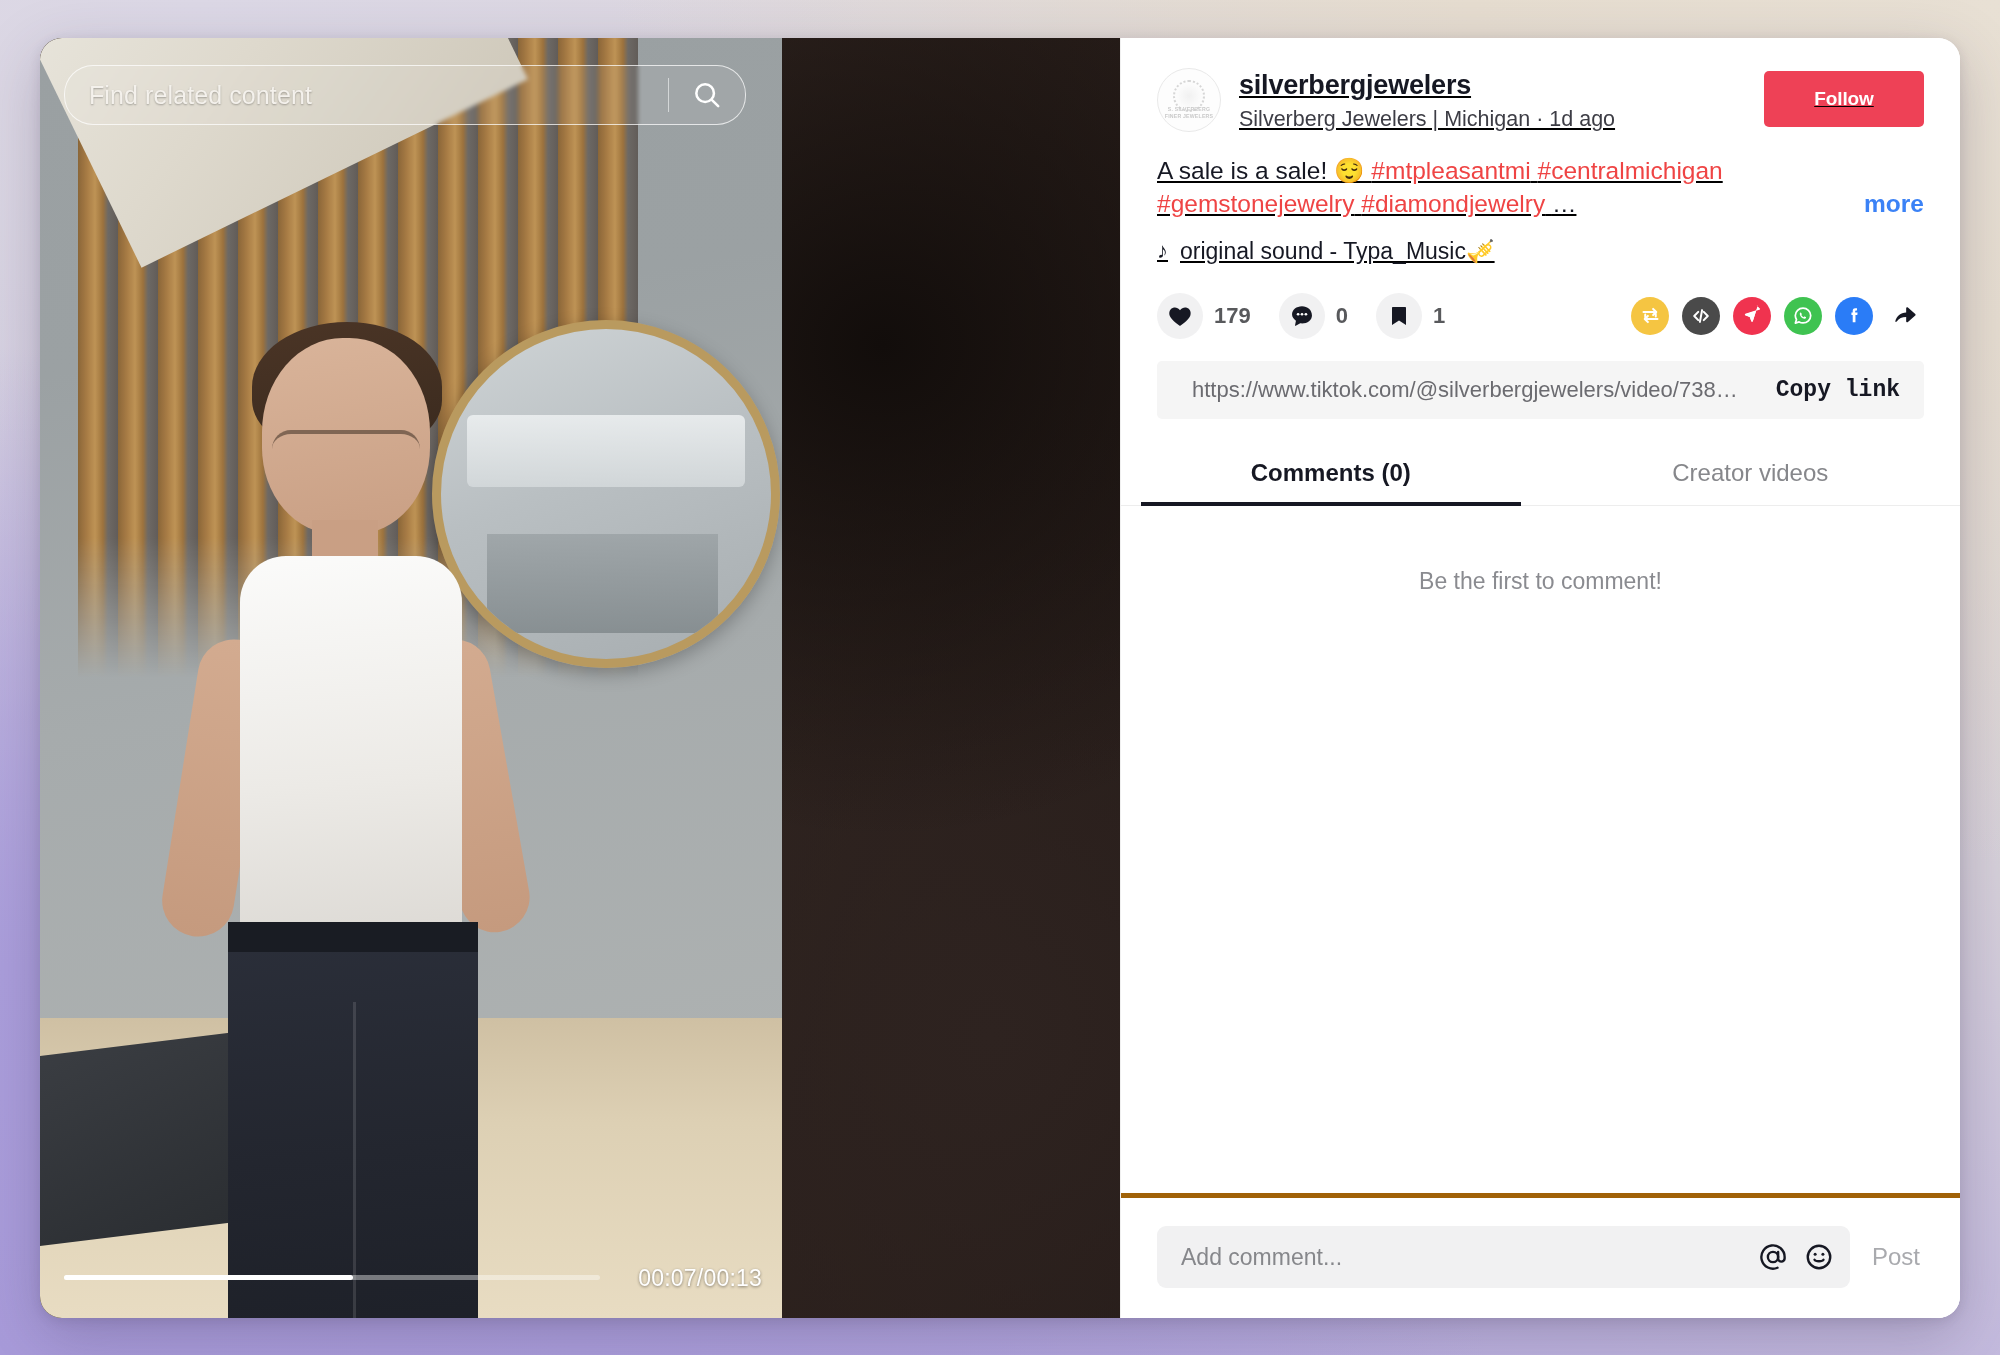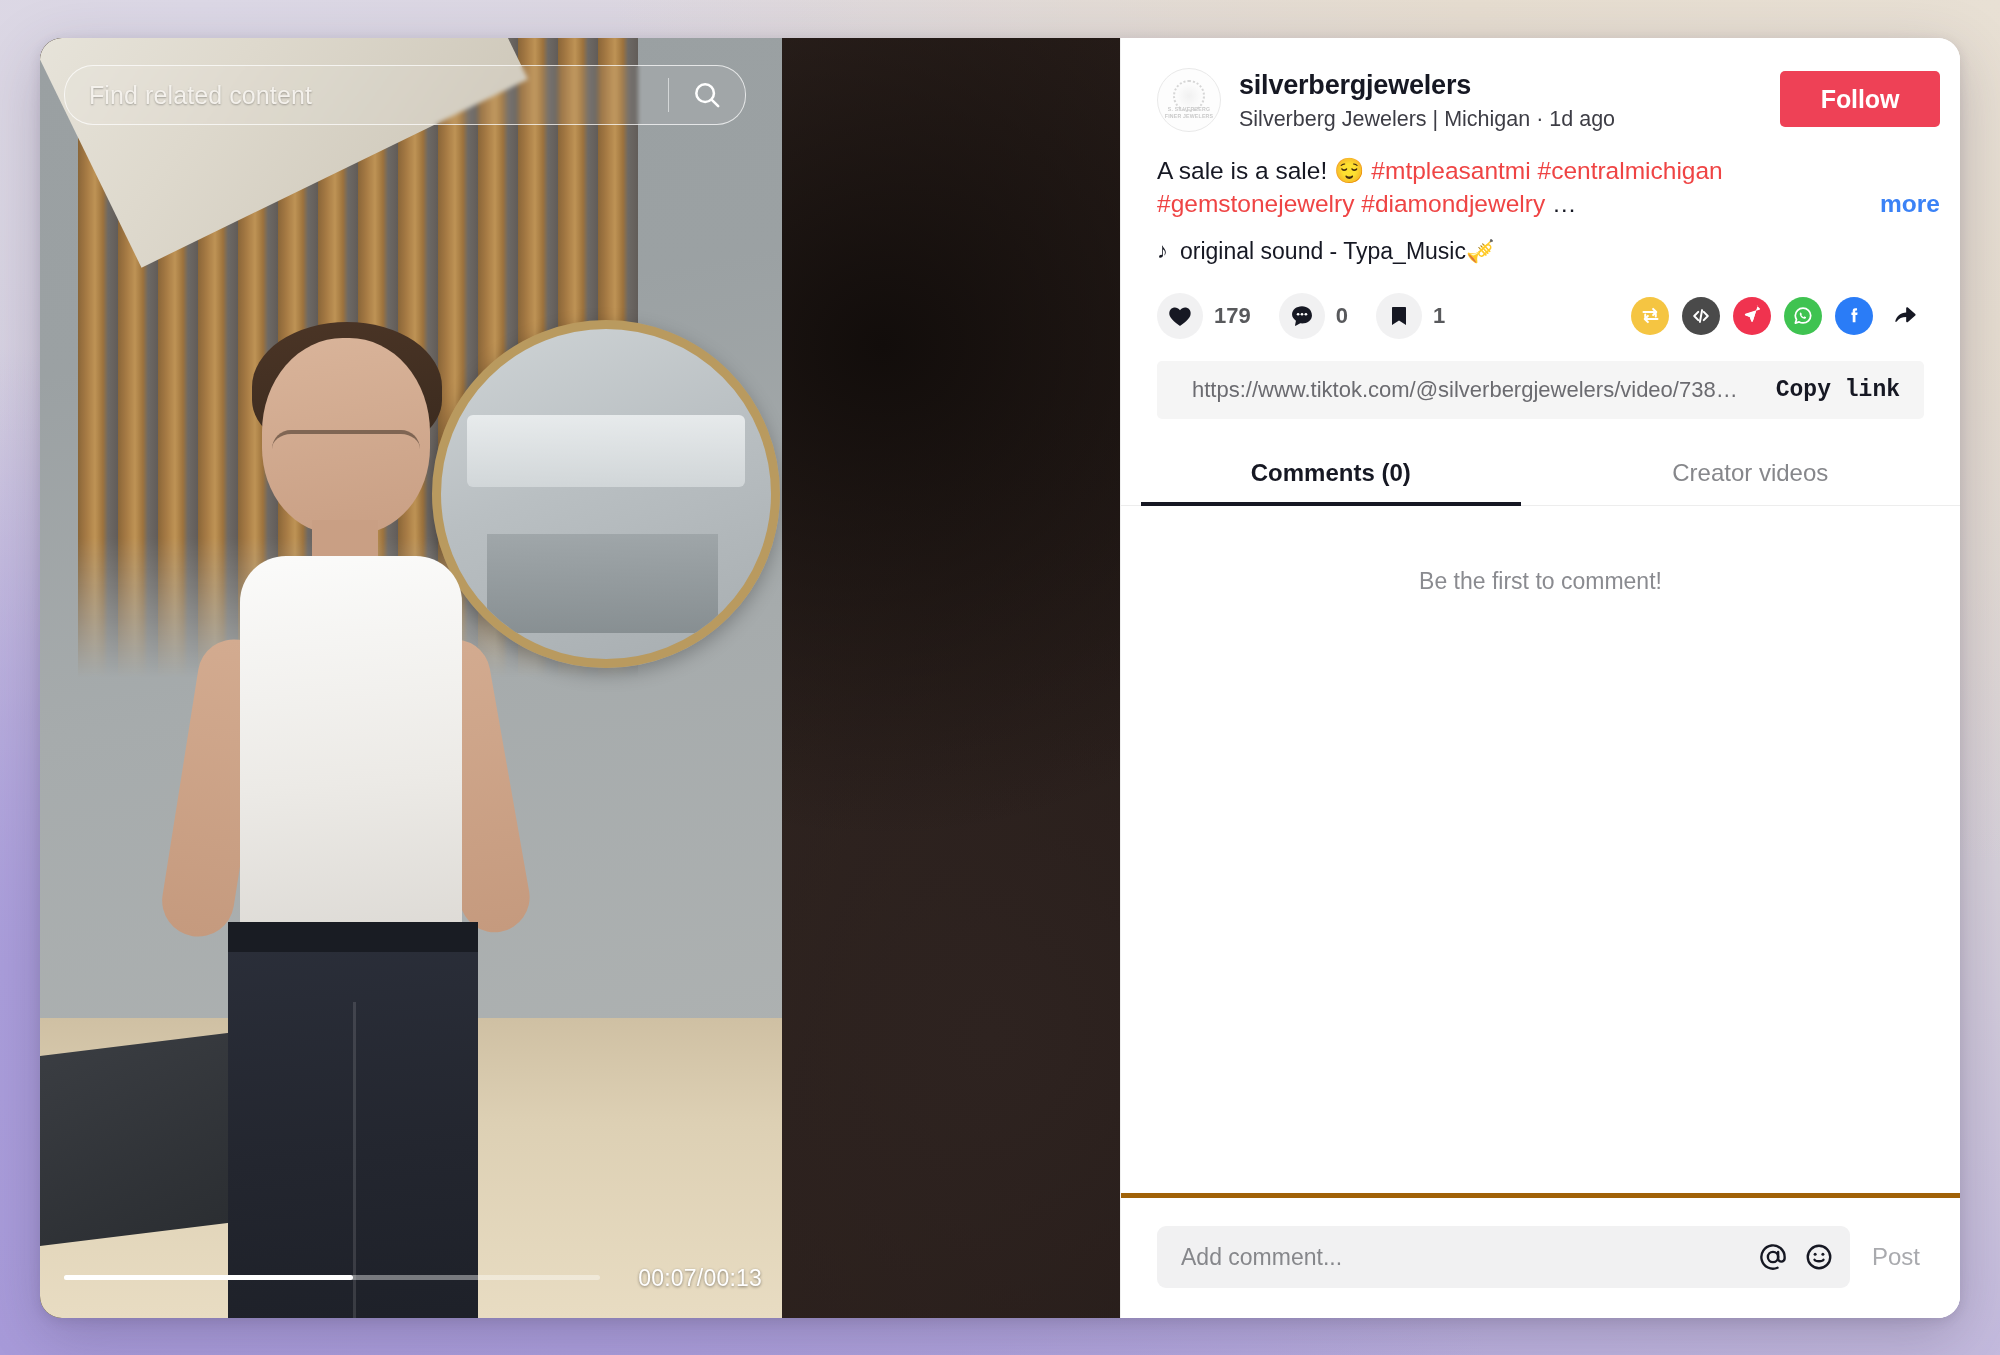--- a/index.html
+++ b/index.html
@@ -261,21 +261,21 @@
   #detail-panel {
     position: relative;
     flex: 1 1 auto;
     height: 1280px;
     background: #ffffff;
     display: flex;
     flex-direction: column;
     border-left: 1px solid #f0f0f0;
   }
 
-  .panel-top { padding: 30px 20px 0 36px; }
+  .panel-top { padding: 30px 36px 0 36px; text-decoration: underline; }
 
   
   .author-row {
     display: flex;
     align-items: flex-start;
     gap: 18px;
   }
   .avatar {
     flex: 0 0 auto;
     width: 62px; height: 62px;
@@ -319,21 +319,21 @@
     line-height: 1.25;
   }
   .follow-btn {
     flex: 0 0 auto;
     margin-top: 3px;
     width: 160px; height: 56px;
     background: #ee4156;
     color: #ffffff;
     border: none;
     border-radius: 5px;
-    font-size: 25px;
+    font-size: 19px;
     font-weight: 700;
     font-family: inherit;
     cursor: pointer;
     letter-spacing: -0.1px;
   }
 
   
   .desc {
     margin-top: 22px;
     font-size: 24.5px;

